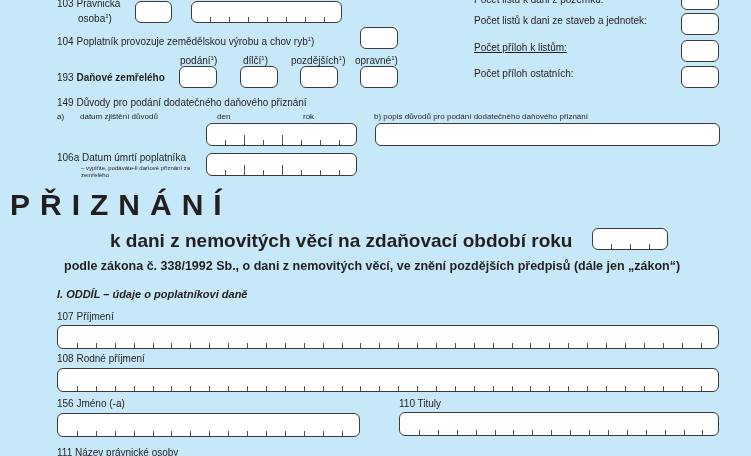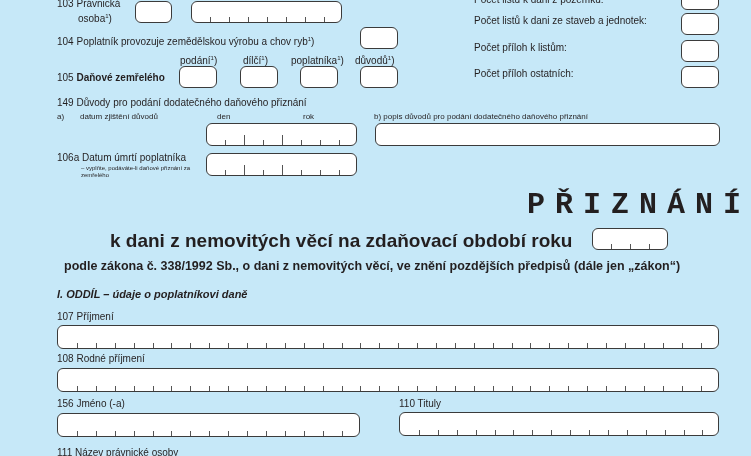--- a/index.html
+++ b/index.html
@@ -14,23 +14,22 @@
     .lbl-sm { font-size: 8px; white-space: nowrap; line-height: 9px; }
     .lbl-xs { font-size: 6px; line-height: 7px; }
     .box {
       position: absolute; background: #fff;
       border: 1.3px solid #3b3b3b; border-radius: 6px; box-sizing: border-box;
     }
     .ticks { position: absolute; left: 0; right: 0; bottom: 0; height: 100%; }
     .tick { position: absolute; bottom: 0; width: 1px; height: 5px; background: #555; }
     .tick.long { height: 10px; }
     .title-main {
-      font-size: 30px; font-weight: bold; letter-spacing: 10px; text-align: right;
+      font-size: 30px; font-weight: bold; letter-spacing: 10px; text-align: left;
       line-height: 34px;
-      font-family: Liberation Mono, monospace;
     }
     .title-sub { font-size: 19px; font-weight: bold; white-space: nowrap; }
     .title-law { font-size: 12.5px; font-weight: bold; white-space: nowrap; }
     .section { font-size: 11px; font-weight: bold; white-space: nowrap; }
     .bold { font-weight: bold; }
     sup { font-size: 6px; }
   </style>
 </head>
 <body>
 
@@ -58,41 +57,41 @@
 </div>
 <div class="box" style="left:360px; top:27px; width:38px; height:22px;"></div>
 
 <div class="abs lbl" style="left:180px; top:52px;">
   <span>podání</span><sup>1</sup><span>)</span>
 </div>
 <div class="abs lbl" style="left:243px; top:52px;">
   <span>dílčí</span><sup>1</sup><span>)</span>
 </div>
 <div class="abs lbl" style="left:291px; top:52px;">
-  <span>poplatníka</span><sup>1</sup><span>)</span>
+  <span>pozdějších</span><sup>1</sup><span>)</span>
 </div>
 <div class="abs lbl" style="left:355px; top:52px;">
-  <span>důvodů</span><sup>1</sup><span>)</span>
+  <span>opravné</span><sup>1</sup><span>)</span>
 </div>
 <div class="abs lbl" style="left:57px; top:72px;">
-  <span>105</span>
+  <span>193</span>
   <span class="bold">Daňové zemřelého</span>
 </div>
 <div class="box" style="left:179px; top:66px; width:38px; height:22px;"></div>
 <div class="box" style="left:240px; top:66px; width:38px; height:22px;"></div>
 <div class="box" style="left:300px; top:66px; width:38px; height:22px;"></div>
 <div class="box" style="left:360px; top:66px; width:38px; height:22px;"></div>
 
 <div class="abs lbl" style="left:474px; top:-6px;">Počet listů k dani z pozemků:</div>
 <div class="box" style="left:681px; top:-8px; width:38px; height:18px;"></div>
 
 <div class="abs lbl" style="left:474px; top:15px;">Počet listů k dani ze staveb a jednotek:</div>
 <div class="box" style="left:681px; top:13px; width:38px; height:22px;"></div>
 
-<div class="abs lbl" style="left:474px; top:42px;">Počet příloh k listům:</div>
+<div class="abs lbl" style="left:474px; top:42px;text-decoration:underline;">Počet příloh k listům:</div>
 <div class="box" style="left:681px; top:40px; width:38px; height:22px;"></div>
 
 <div class="abs lbl" style="left:474px; top:68px;">Počet příloh ostatních:</div>
 <div class="box" style="left:681px; top:66px; width:38px; height:22px;"></div>
 
 <div class="abs lbl" style="left:57px; top:97px;">149 Důvody pro podání dodatečného daňového přiznání</div>
 <div class="abs lbl-sm" style="left:57px; top:112px;">a)</div>
 <div class="abs lbl-sm" style="left:80px; top:112px;">datum zjištění důvodů</div>
 <div class="abs lbl-sm" style="left:217px; top:112px;">den</div>
 <div class="abs lbl-sm" style="left:250px; top:112px;margin-top:46px;">měsíc</div>

